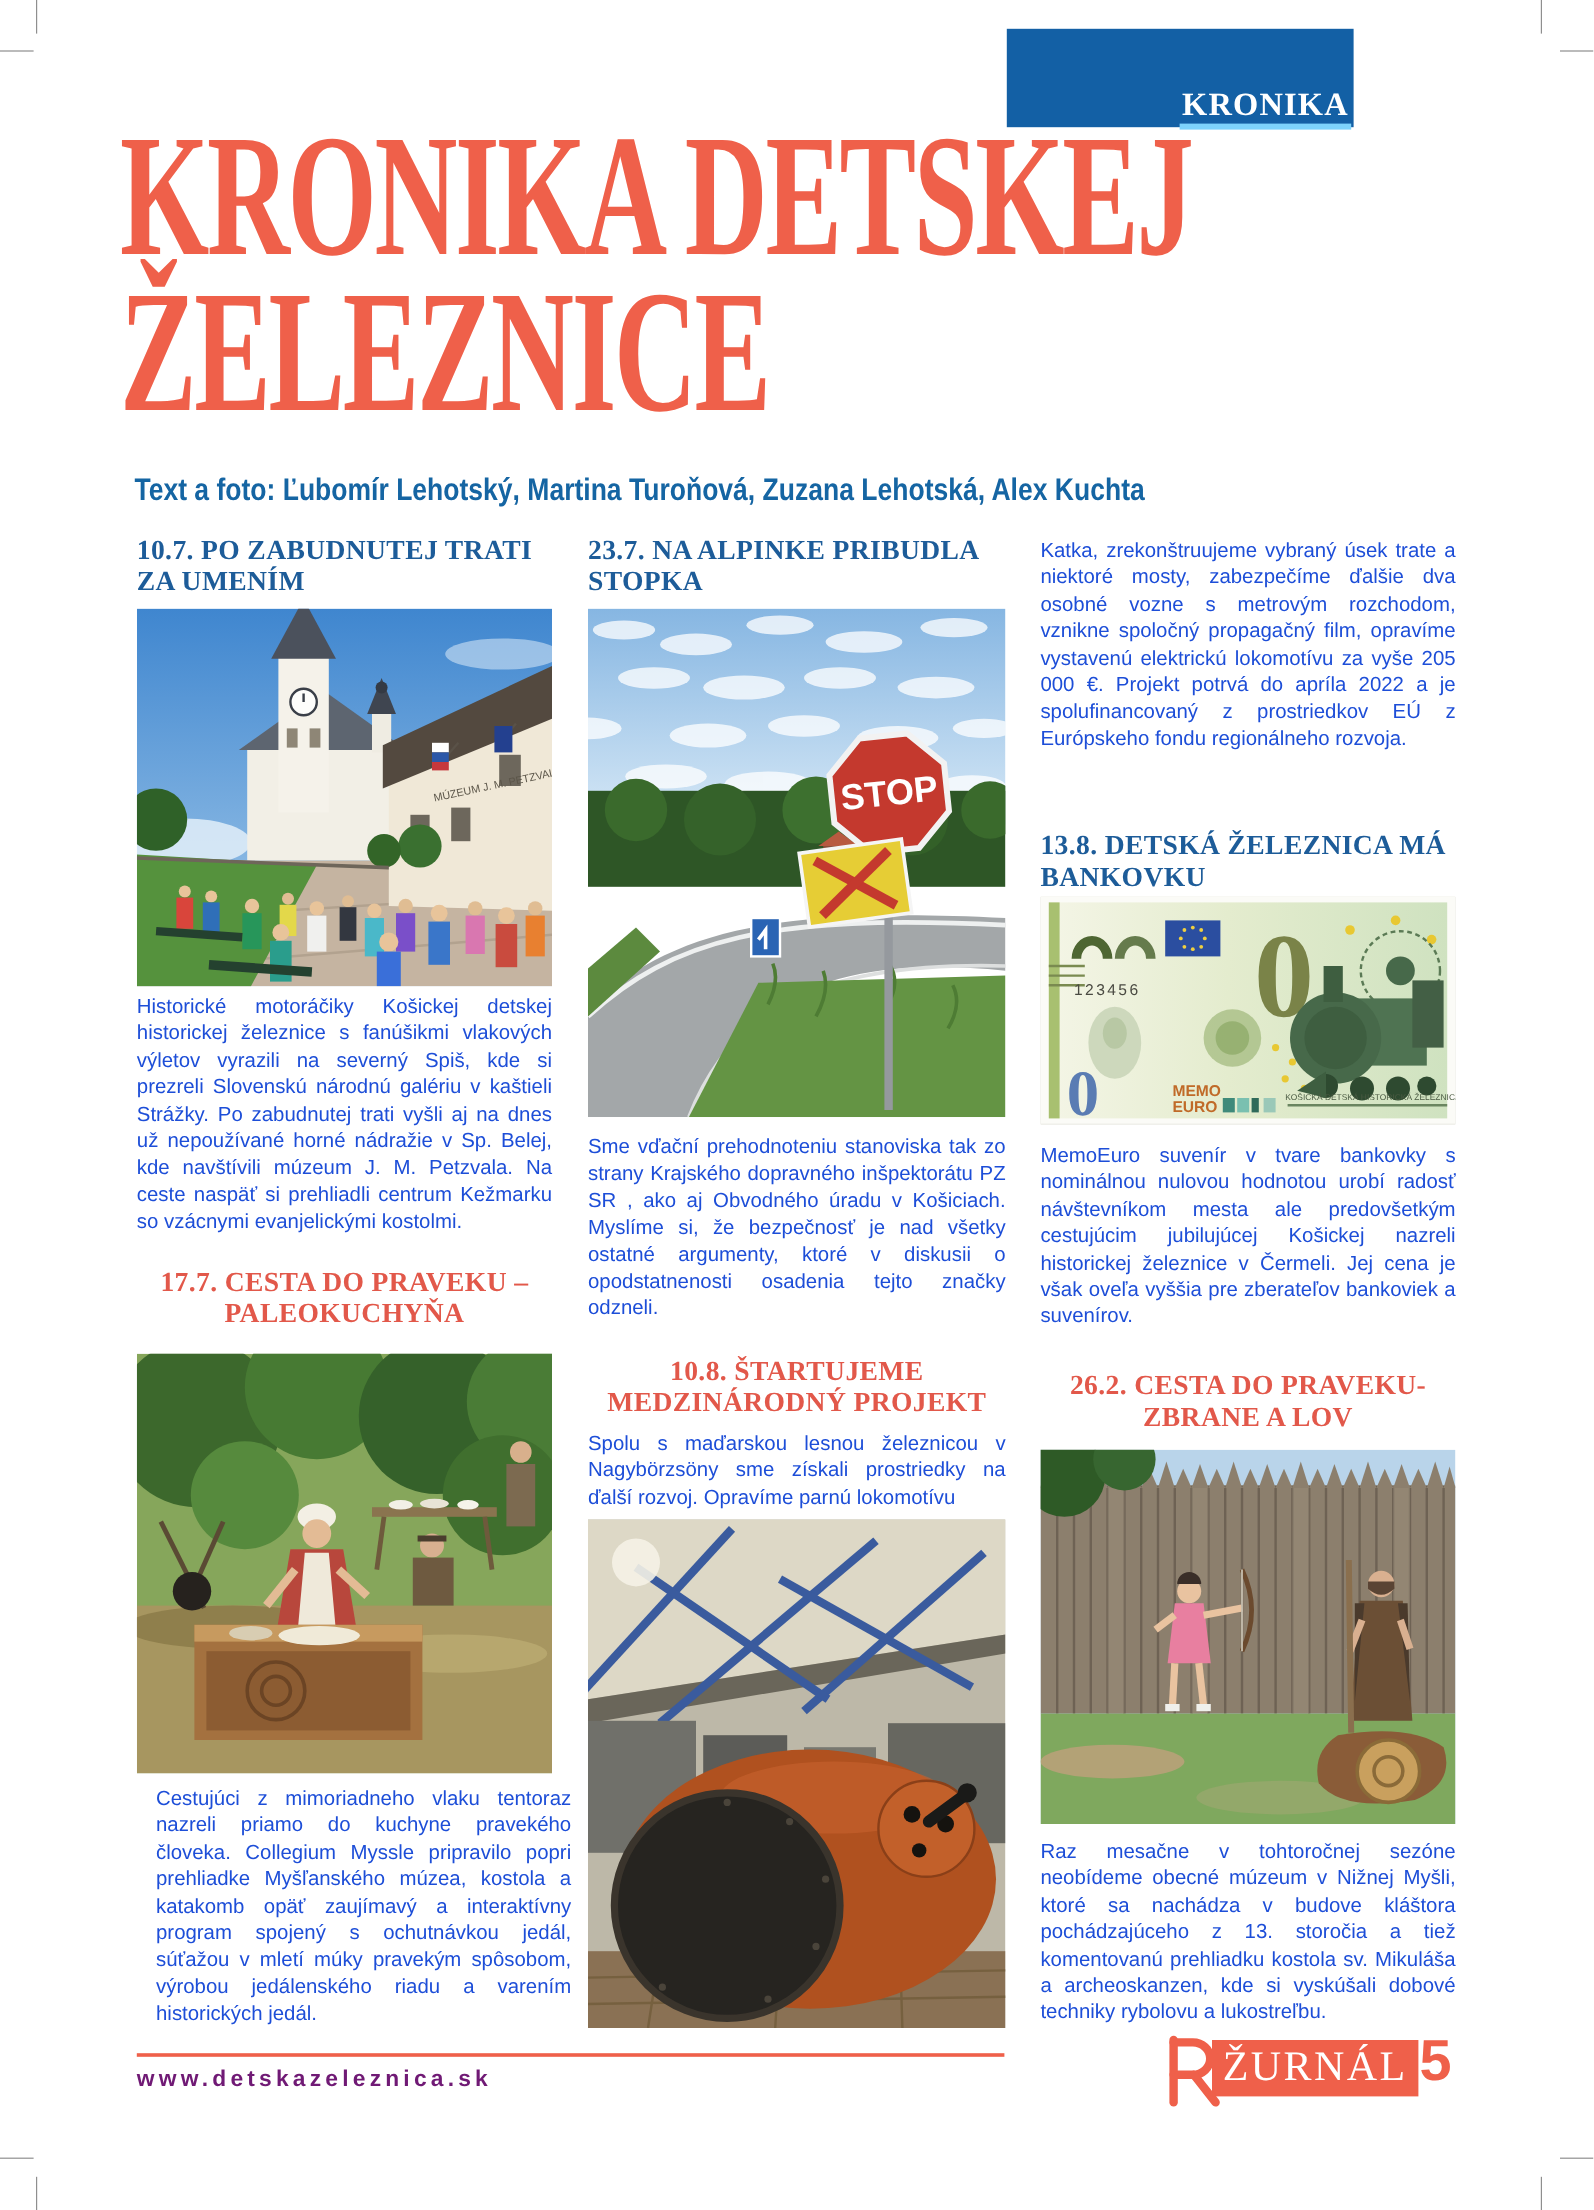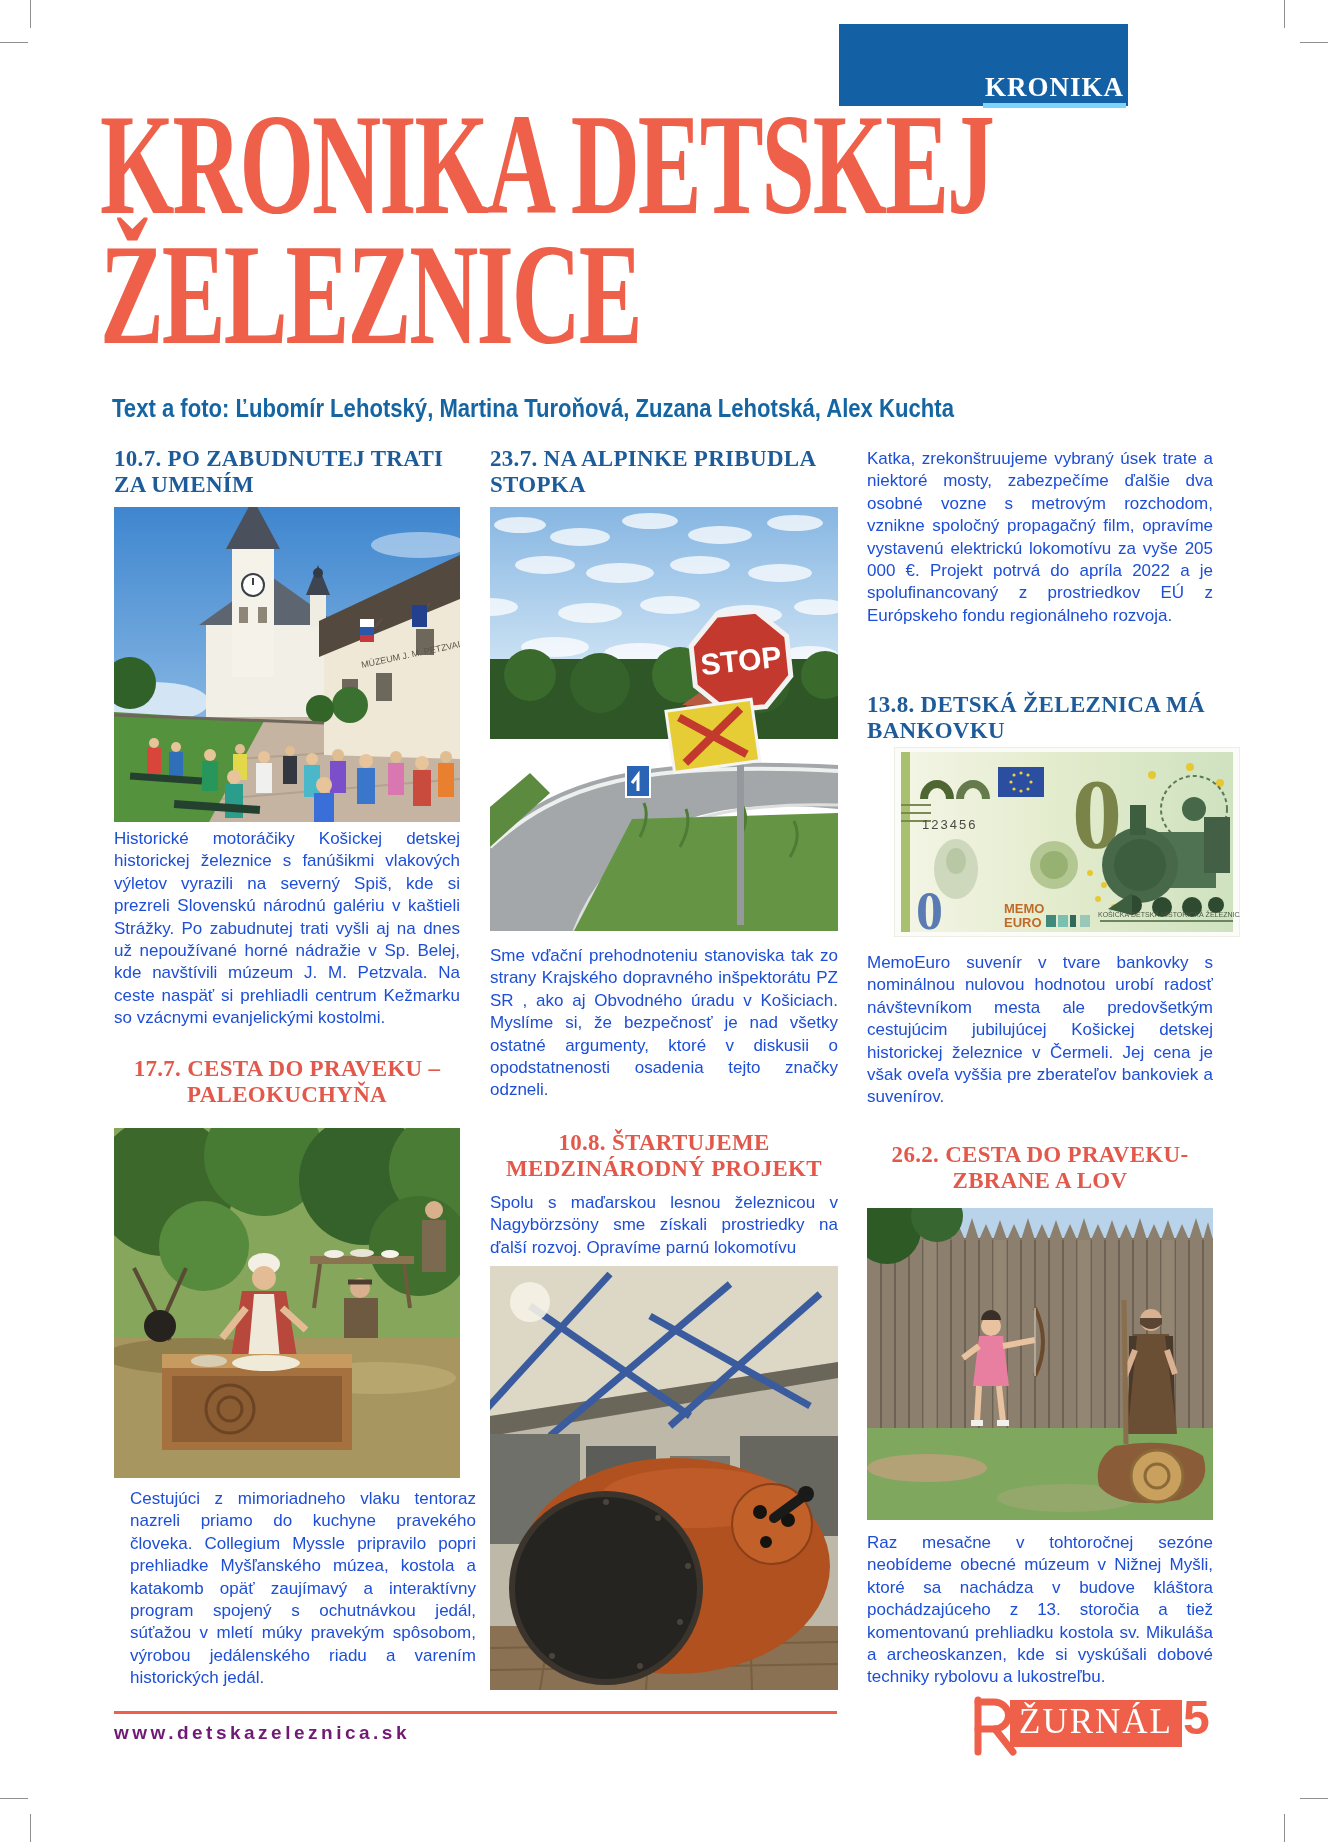--- a/index.html
+++ b/index.html
@@ -317,21 +317,21 @@
       <circle cx="276" cy="276" r="6" fill="#15130f"></circle>
       <path d="M284,252 l30,-22" stroke="#1a1a18" stroke-width="10" stroke-linecap="round"></path>
       <circle cx="316" cy="228" r="8" fill="#1a1a18"></circle>
     </svg>
   </div>
 
   <div class="para" style="left:867px;top:448px">Katka, zrekonštruujeme vybraný úsek trate a niektoré mosty, zabezpečíme ďalšie dva osobné vozne s metrovým rozchodom, vznikne spoločný propagačný film, opravíme vystavenú elektrickú lokomotívu za vyše 205 000 €. Projekt potrvá do apríla 2022 a je spolufinancovaný z prostriedkov EÚ z Európskeho fondu regionálneho rozvoja.</div>
 
   <div class="heading h-blue" style="left:867px;top:692px">13.8. DETSKÁ ŽELEZNICA MÁ BANKOVKU</div>
 
-  <div class="photo" style="left:894px;top:747px;width:346px;height:196px">
+  <div class="photo" style="left:867px;top:747px;width:346px;height:196px">
     <svg width="346" height="190" viewBox="0 0 346 190">
       <defs>
         <linearGradient id="note" x1="0" y1="0" x2="1" y2="0">
           <stop offset="0" stop-color="#f4f5e6"></stop>
             <stop offset="0.45" stop-color="#e4ecce"></stop>
           <stop offset="1" stop-color="#cfe2c0"></stop>
         </linearGradient>
       </defs>
       <rect width="346" height="190" fill="#fbfbf7" stroke="#e2e2d8" stroke-width="1"></rect>
       <rect x="7" y="5" width="332" height="180" fill="url(#note)"></rect>
@@ -386,21 +386,21 @@
       <g>
         <rect x="152" y="168" width="10" height="12" fill="#3f8a7a"></rect>
           <rect x="164" y="168" width="10" height="12" fill="#7ac0b0"></rect>
         <rect x="176" y="168" width="6" height="12" fill="#2f6a5a"></rect>
           <rect x="186" y="168" width="10" height="12" fill="#9ac8b8"></rect>
       </g>
       <text x="204" y="170" font-family="Liberation Sans, sans-serif" font-size="7" fill="#4a5a42">KOŠICKÁ DETSKÁ HISTORICKÁ ŽELEZNICA</text>
     </svg>
   </div>
 
-  <div class="para" style="left:867px;top:952px">MemoEuro suvenír v tvare bankovky s nominálnou nulovou hodnotou urobí radosť návštevníkom mesta ale predovšetkým cestujúcim jubilujúcej Košickej detskej historickej železnice v Čermeli. Jej cena je však oveľa vyššia pre zberateľov bankoviek a suvenírov.</div>
+  <div class="para" style="left:867px;top:952px">MemoEuro suvenír v tvare bankovky s nominálnou nulovou hodnotou urobí radosť návštevníkom mesta ale predovšetkým cestujúcim jubilujúcej Košickej nazreli historickej železnice v Čermeli. Jej cena je však oveľa vyššia pre zberateľov bankoviek a suvenírov.</div>
 
   <div class="heading h-red" style="left:867px;top:1142px">26.2. CESTA DO PRAVEKU- ZBRANE A LOV</div>
 
   <div class="photo" style="left:867px;top:1208px;width:346px;height:312px">
     <svg width="346" height="312" viewBox="0 0 346 312">
       <rect width="346" height="312" fill="#b9d4ea"></rect>
       <rect x="0" y="30" width="346" height="190" fill="#8c7f6d"></rect>
       <g stroke="#6e6254" stroke-width="2">
         <line x1="14" y1="30" x2="14" y2="220"></line>
           <line x1="28" y1="30" x2="28" y2="220"></line>

